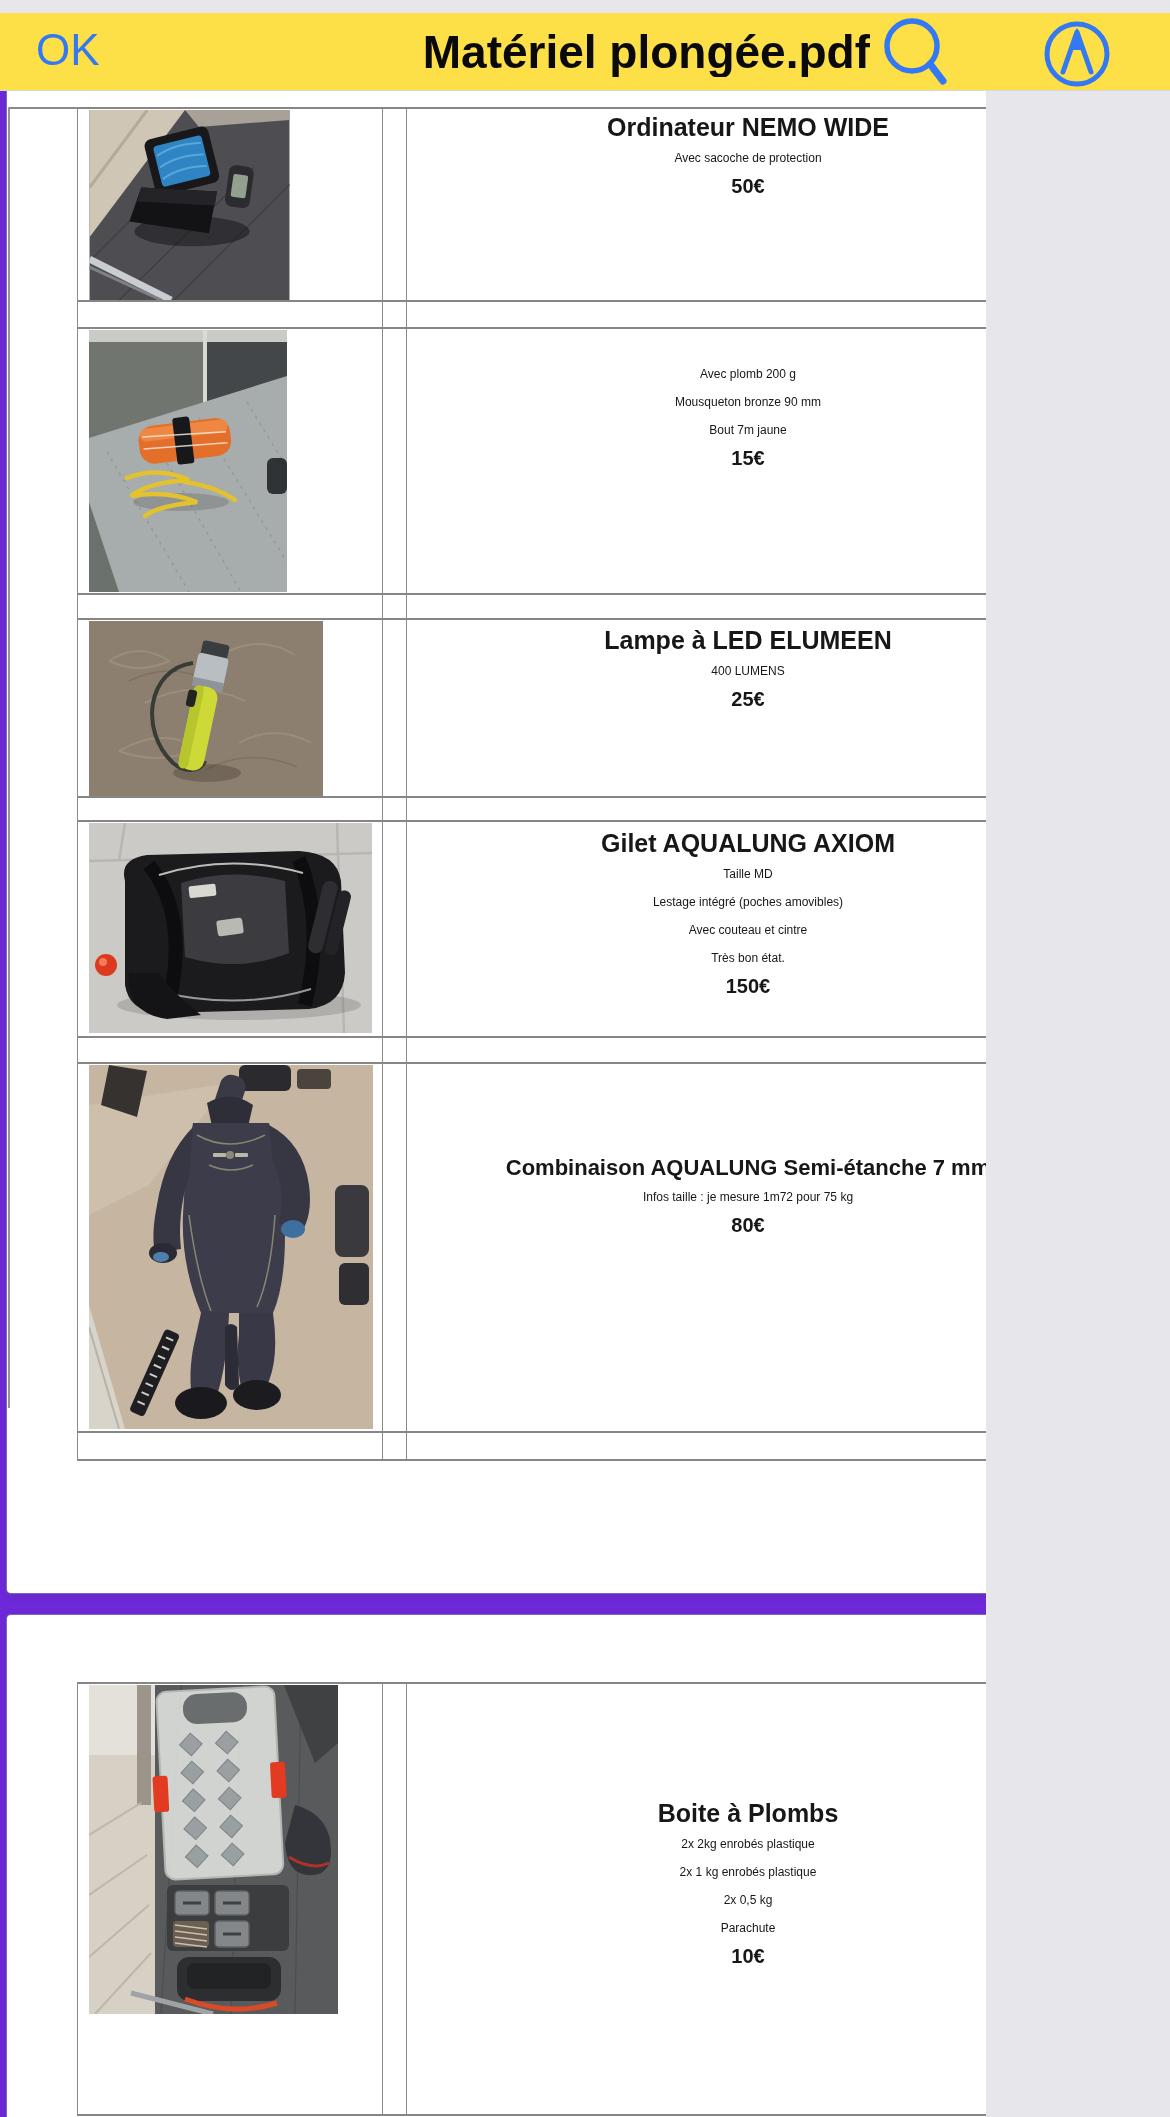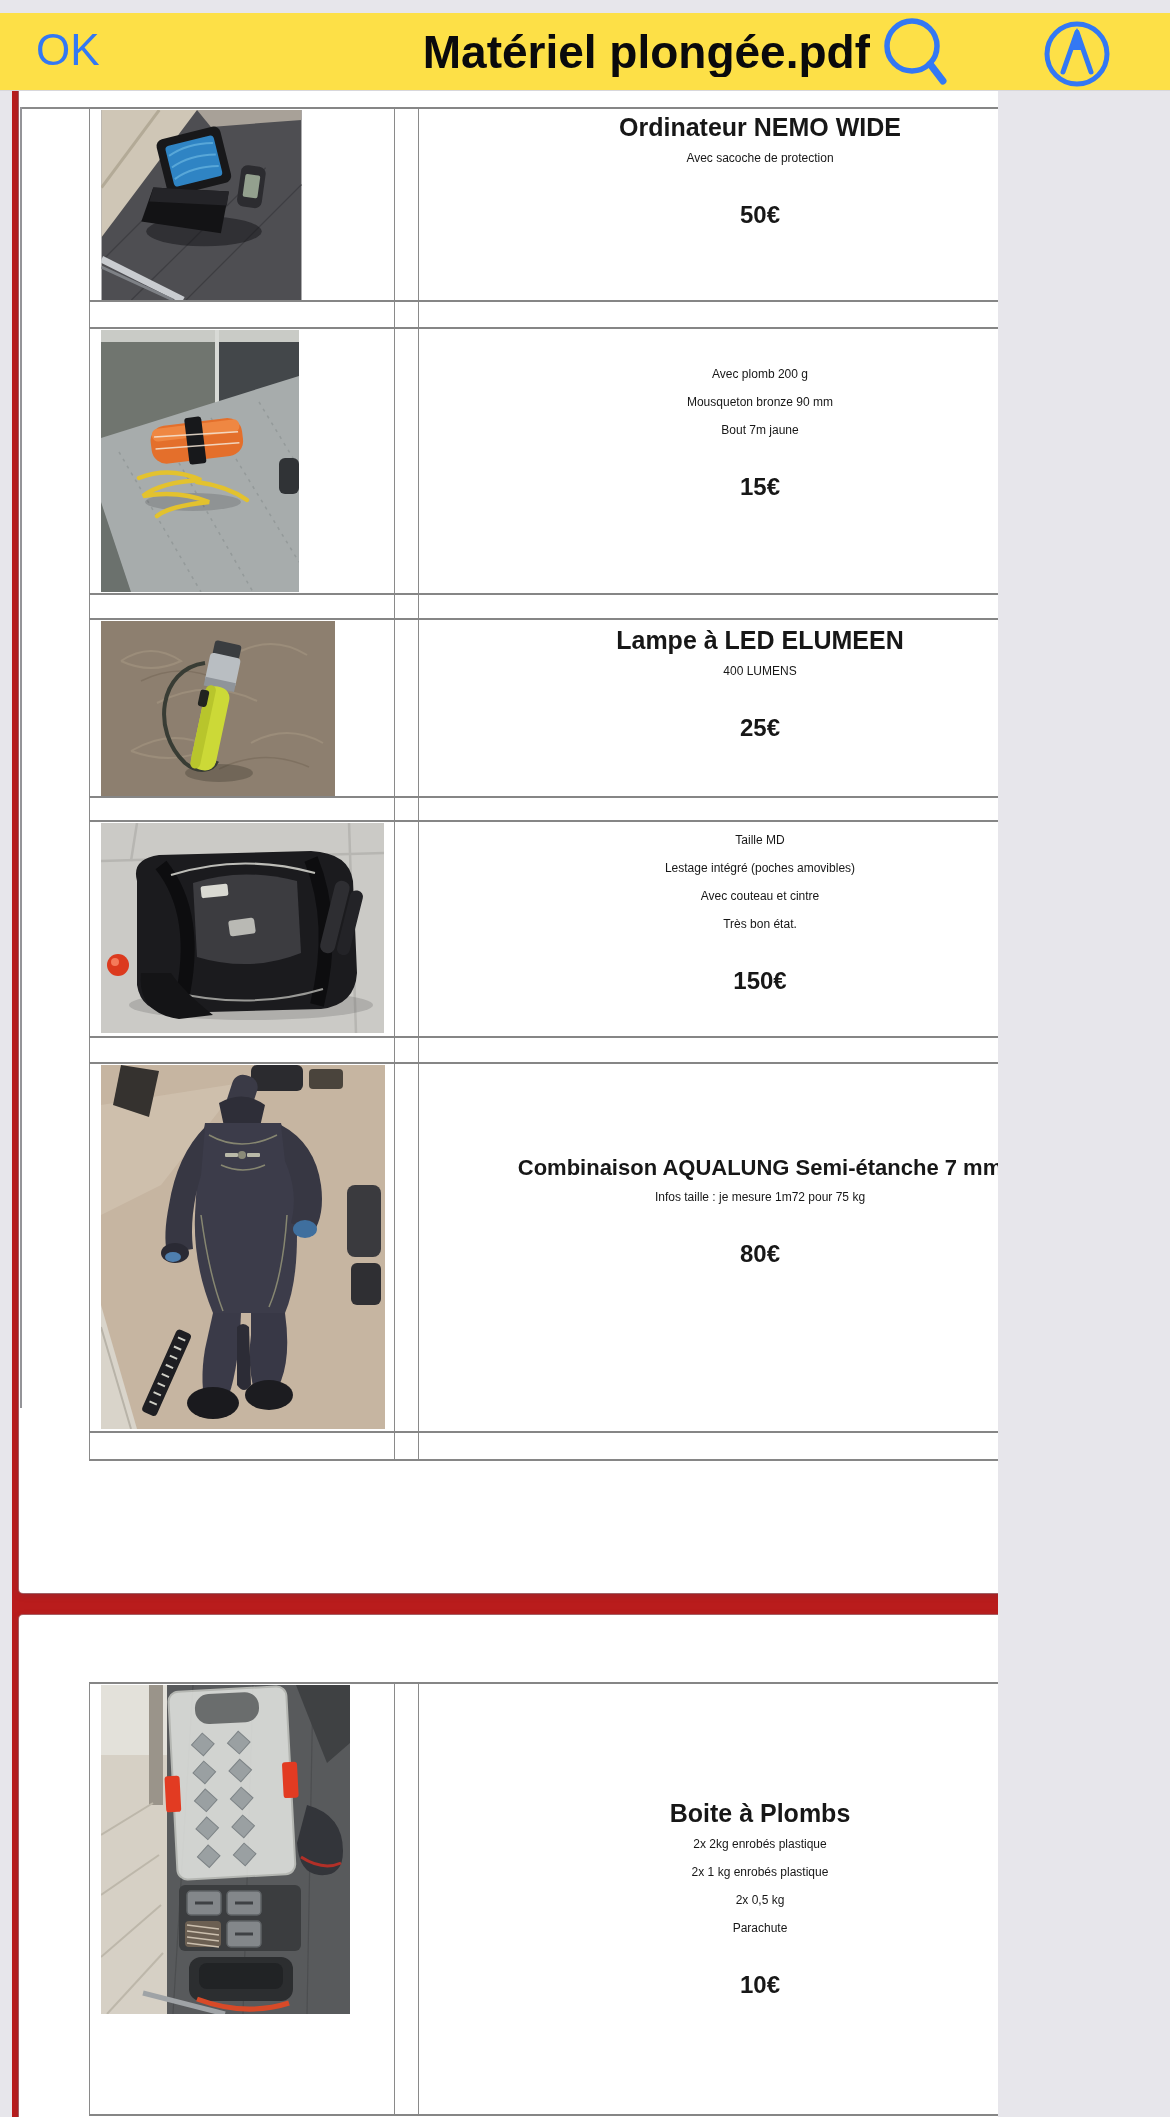--- a/index.html
+++ b/index.html
@@ -22,21 +22,21 @@
   }
   .nav-title{
     position:absolute;left:135px;right:300px;top:14px;
     text-align:right;font-size:46px;font-weight:700;color:#0a0a0c;
     white-space:nowrap;overflow:hidden;line-height:50px;
   }
   .icon-btn{position:absolute;background:none;border:none;padding:0;cursor:pointer}
   .icon-btn svg{display:block}
 
   
-  .canvas{position:absolute;top:78px;left:12px;width:986px;height:2039px;background:#b91c1c;overflow:hidden}
+  .canvas{position:absolute;top:78px;left:0;width:986px;height:2039px;background:#6d28d9;overflow:hidden}
   .page{
     position:absolute;left:7px;width:1153px;background:#ffffff;
     box-shadow:0 0 0 1px rgba(158,158,166,.5),0 2px 7px rgba(70,70,85,.28);
   }
   .page1{top:0;height:1515px;border-radius:0 0 4px 4px}
   .page2{top:1537px;height:502px;border-radius:4px 4px 0 0}
 
   
   .tb-ext{position:absolute;left:1px;top:29px;width:70px;height:2px;background:#8a8a8a}
   .lv-ext{position:absolute;left:1px;top:29px;width:2px;height:1301px;background:#949498}
@@ -54,21 +54,21 @@
   .t2 .trow{border-bottom:2px solid #868686}
   .cell-img{box-sizing:border-box;width:305px;border-right:1.5px solid #8a8a8a;padding:1px 0 0 11px;overflow:hidden}
   .cell-gap{box-sizing:border-box;width:24px;border-right:1.5px solid #8a8a8a}
   .cell-text{
     box-sizing:border-box;flex:1;display:flex;flex-direction:column;align-items:center;
     text-align:center;color:#171717;overflow:hidden;
   }
   .ititle{font-size:25px;line-height:34px;font-weight:700;white-space:nowrap}
   .r5 .ititle{font-size:22px;line-height:30px}
   .iline{font-size:12px;line-height:28px;white-space:nowrap}
-  .iprice{font-size:24px;line-height:28px;font-weight:700;margin-top:29px}
+  .iprice{font-size:20px;line-height:28px;font-weight:700;}
   
   .pt-r1{padding-top:1px}.pt-r2{padding-top:31px}.pt-r3{padding-top:3px}
   .pt-r4{padding-top:4px}.pt-r5{padding-top:89px}.pt-r6{padding-top:112px}
   .photo{display:block}
 </style>
 </head>
 <body>
 
 <div class="screen">
 
@@ -249,20 +249,21 @@
               <path d="M70 52 Q140 30 214 50" stroke="#cfcfc9" stroke-width="2" fill="none" opacity=".9"></path>
               <path d="M66 168 Q150 188 222 166" stroke="#cfcfc9" stroke-width="2" fill="none" opacity=".7"></path>
               <rect x="100" y="62" width="27" height="12" rx="2" fill="#d9d9d2" transform="rotate(-6 113 68)"></rect>
               <path d="M40 150 Q36 190 78 196 L112 192 Q82 168 70 150 Z" fill="#141416"></path>
               <circle cx="17" cy="142" r="11" fill="#dc3a1e"></circle>
                 <circle cx="14" cy="139" r="4" fill="#f47a5a"></circle>
             </svg>
           </div>
           <div class="cell-gap"></div>
           <div class="cell-text pt-r4">
+            <div class="ititle">Gilet AQUALUNG AXIOM</div>
             <div class="iline">Taille MD</div>
             <div class="iline">Lestage intégré (poches amovibles)</div>
             <div class="iline">Avec couteau et cintre</div>
             <div class="iline">Très bon état.</div>
             <div class="iprice">150€</div>
           </div>
         </div>
 
         <div class="trow" style="height:26px">
           <div class="cell-img"></div>

